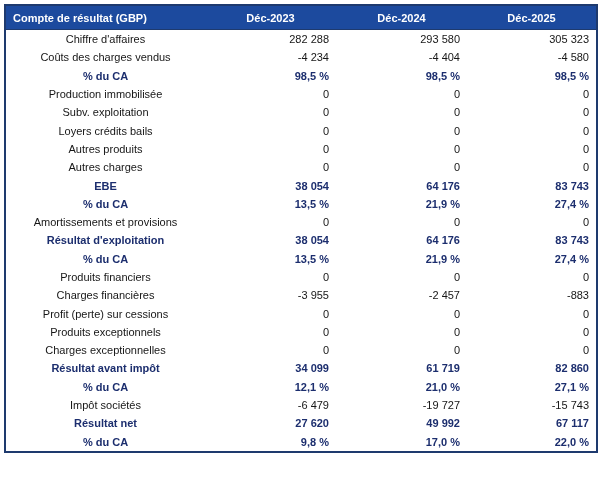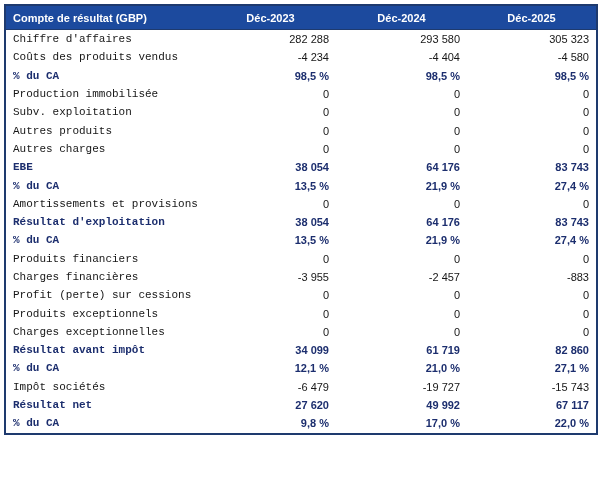--- a/index.html
+++ b/index.html
@@ -40,22 +40,21 @@
   table.pnl thead th.label {
     text-align: left;
   }
   table.pnl tbody td {
     height: 18.3px;
     color: #161616;
     text-align: right;
     font-weight: normal;
   }
   table.pnl tbody td.label {
-    text-align: left;
-    font-family: Liberation Mono, monospace;
+    text-align: center;
   }
   table.pnl tbody tr.emphasis td {
     color: #1c2e6e;
     font-weight: bold;
   }
 </style>
 </head>
 <body>
 
 <div class="sheet">
@@ -75,39 +74,45 @@
       </tr>
     </thead>
     <tbody id="tbody">
         <tr>
     <td class="label">Chiffre d'affaires</td>
     <td>282 288</td>
     <td>293 580</td>
     <td>305 323</td>
   </tr>
         <tr>
-    <td class="label">Coûts des produits vendus</td>
+    <td class="label">Coûts des charges vendus</td>
     <td>-4 234</td>
     <td>-4 404</td>
     <td>-4 580</td>
   </tr>
         <tr class="emphasis">
     <td class="label">% du CA</td>
     <td>98,5 %</td>
     <td>98,5 %</td>
     <td>98,5 %</td>
   </tr>
         <tr>
     <td class="label">Production immobilisée</td>
     <td>0</td>
     <td>0</td>
     <td>0</td>
   </tr>
         <tr>
     <td class="label">Subv. exploitation</td>
+    <td>0</td>
+    <td>0</td>
+    <td>0</td>
+  </tr>
+        <tr>
+    <td class="label">Loyers crédits bails</td>
     <td>0</td>
     <td>0</td>
     <td>0</td>
   </tr>
         <tr>
     <td class="label">Autres produits</td>
     <td>0</td>
     <td>0</td>
     <td>0</td>
   </tr>

